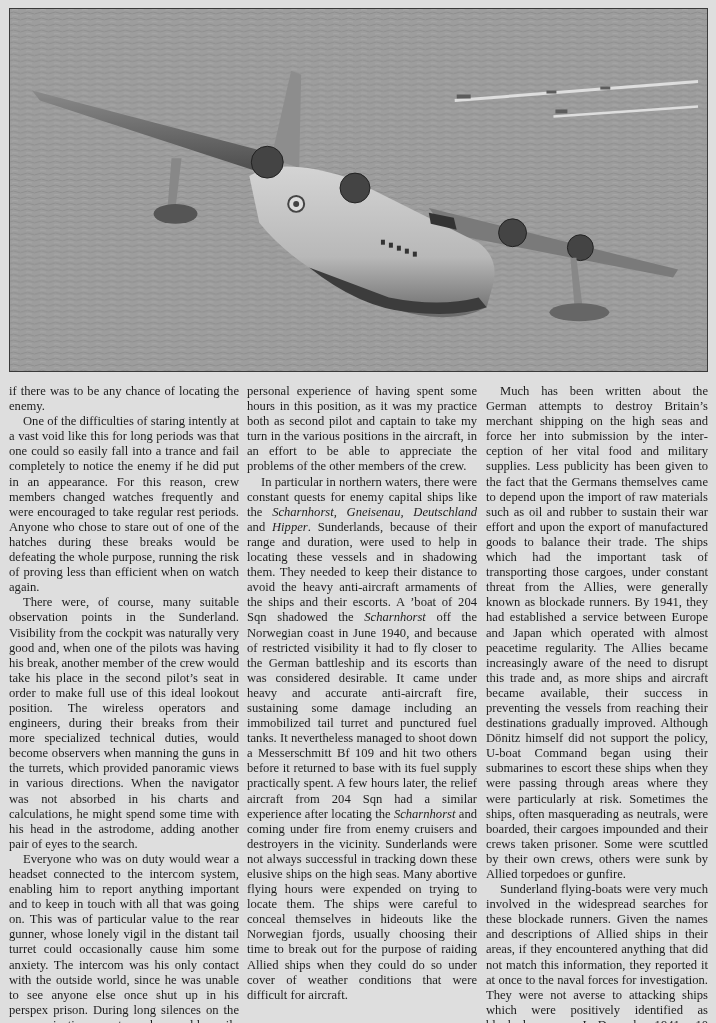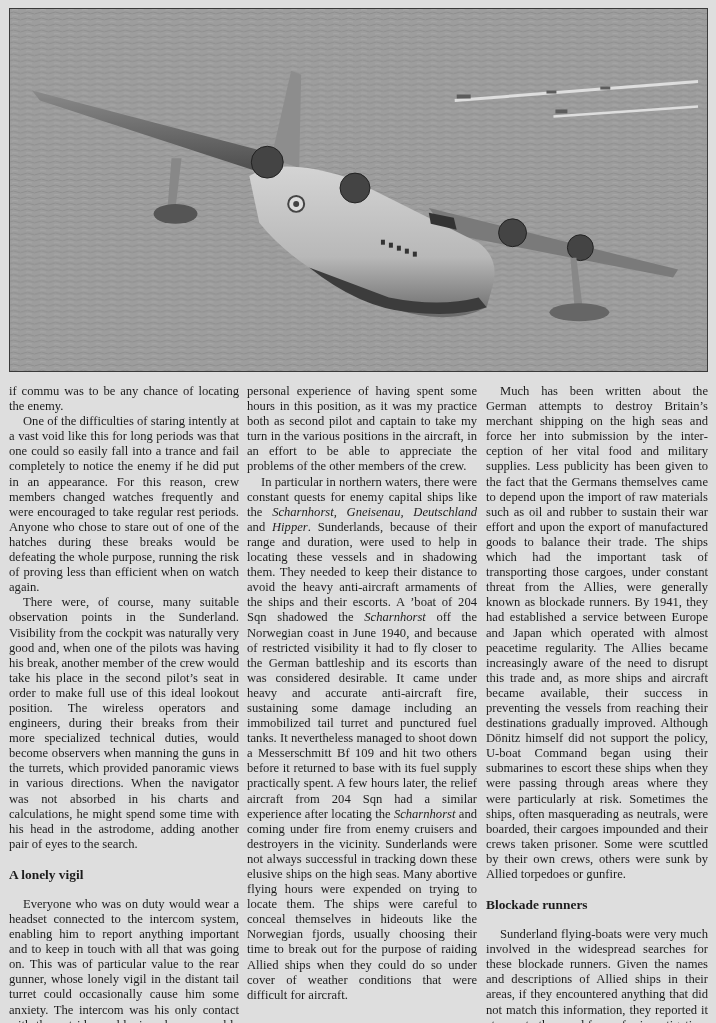--- a/index.html
+++ b/index.html
@@ -94,29 +94,27 @@
     </g>
 
     <path d="M162 150 L172 150 L166 200 L158 200 Z" fill="#888"></path>
     <ellipse cx="166" cy="206" rx="22" ry="10" fill="#555"></ellipse>
     <path d="M562 250 L568 250 L574 298 L566 298 Z" fill="#888"></path>
     <ellipse cx="571" cy="305" rx="30" ry="9" fill="#666"></ellipse>
   </svg>
 </div>
 
 <div class="col col1">
-  <p class="cont">if commu was to be any chance of locating the enemy.</p>
+  <p class="cont">if there was to be any chance of locating the enemy.</p>
   <p>One of the difficulties of staring intently at a vast void like this for long periods was that one could so easily fall into a trance and fail completely to notice the enemy if he did put in an appearance. For this reason, crew members changed watches frequently and were encouraged to take regular rest periods. Anyone who chose to stare out of one of the hatches during these breaks would be defeating the whole purpose, running the risk of proving less than efficient when on watch again.</p>
   <p>There were, of course, many suitable observation points in the Sunderland. Visibility from the cockpit was naturally very good and, when one of the pilots was having his break, another member of the crew would take his place in the second pilot’s seat in order to make full use of this ideal lookout position. The wireless oper­ators and engineers, during their breaks from their more specialized technical duties, would become observers when manning the guns in the turrets, which provided panoramic views in various directions. When the navigator was not absorbed in his charts and calculations, he might spend some time with his head in the astrodome, adding another pair of eyes to the search.</p>
-  <h2>A lonely vigil</h2>
   <p>Everyone who was on duty would wear a headset connected to the intercom system, enabling him to report anything important and to keep in touch with all that was going on. This was of particular value to the rear gunner, whose lonely vigil in the distant tail turret could occasionally cause him some anxiety. The intercom was his only contact with the outside world, since he was unable to see anyone else once shut up in his perspex prison. During long silences on the commu­nications system, he could easily imagine himself abandoned by his crew mates and left entirely alone up there. I write from</p>
 </div>
 
 <div class="col col2">
   <p class="cont">personal experience of having spent some hours in this position, as it was my prac­tice both as second pilot and captain to take my turn in the various positions in the aircraft, in an effort to be able to appreciate the problems of the other members of the crew.</p>
   <p><span>In particular in northern waters, there were constant quests for enemy capital ships like the </span><i>Scharnhorst, Gneisenau, Deutschland</i><span> and </span><i>Hipper</i><span>. Sunderlands, because of their range and duration, were used to help in locating these vessels and in shadowing them. They needed to keep their distance to avoid the heavy anti-aircraft armaments of the ships and their escorts. A ’boat of 204 Sqn shadowed the </span><i>Scharnhorst</i><span> off the Norwegian coast in June 1940, and because of restricted visibility it had to fly closer to the German battleship and its escorts than was consid­ered desirable. It came under heavy and accurate anti-aircraft fire, sustaining some damage including an immobilized tail turret and punctured fuel tanks. It nevertheless managed to shoot down a Messerschmitt Bf 109 and hit two others before it returned to base with its fuel supply practically spent. A few hours later, the relief aircraft from 204 Sqn had a simi­lar experience after locating the </span><i>Scharnhorst</i><span> and coming under fire from enemy cruisers and destroyers in the vicinity. Sunderlands were not always successful in tracking down these elusive ships on the high seas. Many abortive flying hours were expended on trying to locate them. The ships were careful to conceal themselves in hideouts like the Norwegian fjords, usually choosing their time to break out for the purpose of raid­ing Allied ships when they could do so under cover of weather conditions that were difficult for aircraft.</span></p>
 </div>
 
 <div class="col col3">
   <p class="first-top">Much has been written about the German attempts to destroy Britain’s merchant shipping on the high seas and force her into submission by the inter­ception of her vital food and military supplies. Less publicity has been given to the fact that the Germans themselves came to depend upon the import of raw materials such as oil and rubber to sustain their war effort and upon the export of manufactured goods to balance their trade. The ships which had the important task of transporting those cargoes, under constant threat from the Allies, were generally known as blockade runners. By 1941, they had established a service between Europe and Japan which oper­ated with almost peacetime regularity. The Allies became increasingly aware of the need to disrupt this trade and, as more ships and aircraft became available, their success in preventing the vessels from reaching their destinations gradually improved. Although Dönitz himself did not support the policy, U-boat Command began using their submarines to escort these ships when they were passing through areas where they were particu­larly at risk. Sometimes the ships, often masquerading as neutrals, were boarded, their cargoes impounded and their crews taken prisoner. Some were scuttled by their own crews, others were sunk by Allied torpedoes or gunfire.</p>
-  <h2>Blockade runners</h2>
   <p><span>Sunderland flying-boats were very much involved in the widespread searches for these blockade runners. Given the names and descriptions of Allied ships in their areas, if they encountered anything that did not match this information, they reported it at once to the naval forces for investigation. They were not averse to attacking ships which were positively identified as blockade runners. In Decem­ber 1941 a 10 Sqn (Australian) ’boat came upon the tanker </span></p>
 </div>
 
 </body></html>

